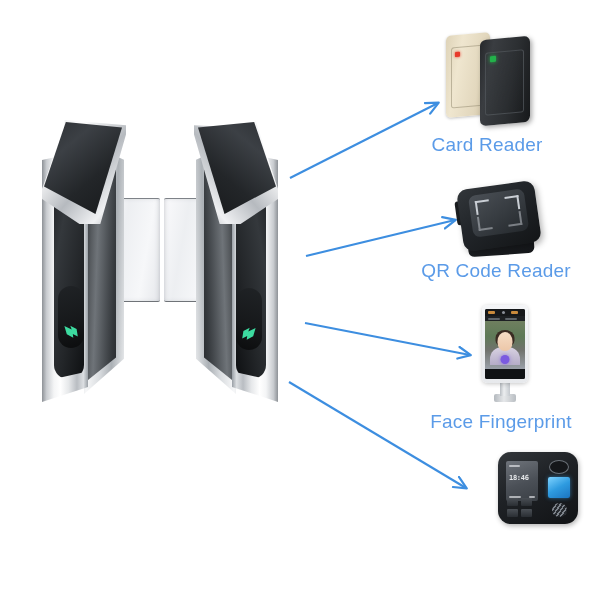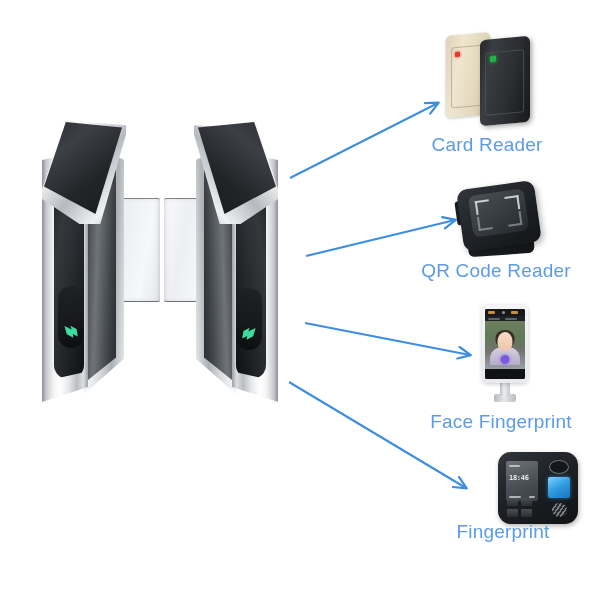--- a/index.html
+++ b/index.html
@@ -553,16 +553,15 @@
       <div id="finger-scan"></div>
       <div id="finger-keys">
         <span class="fkey"></span>
         <span class="fkey"></span>
         <span class="fkey"></span>
         <span class="fkey"></span>
       </div>
       <div id="finger-logo"></div>
     </div>
   </div>
-  <div class="dev-label" style="left:503px; top:521px;">Fingerprint</div>
 
 
 </div>
 
 </body></html>

